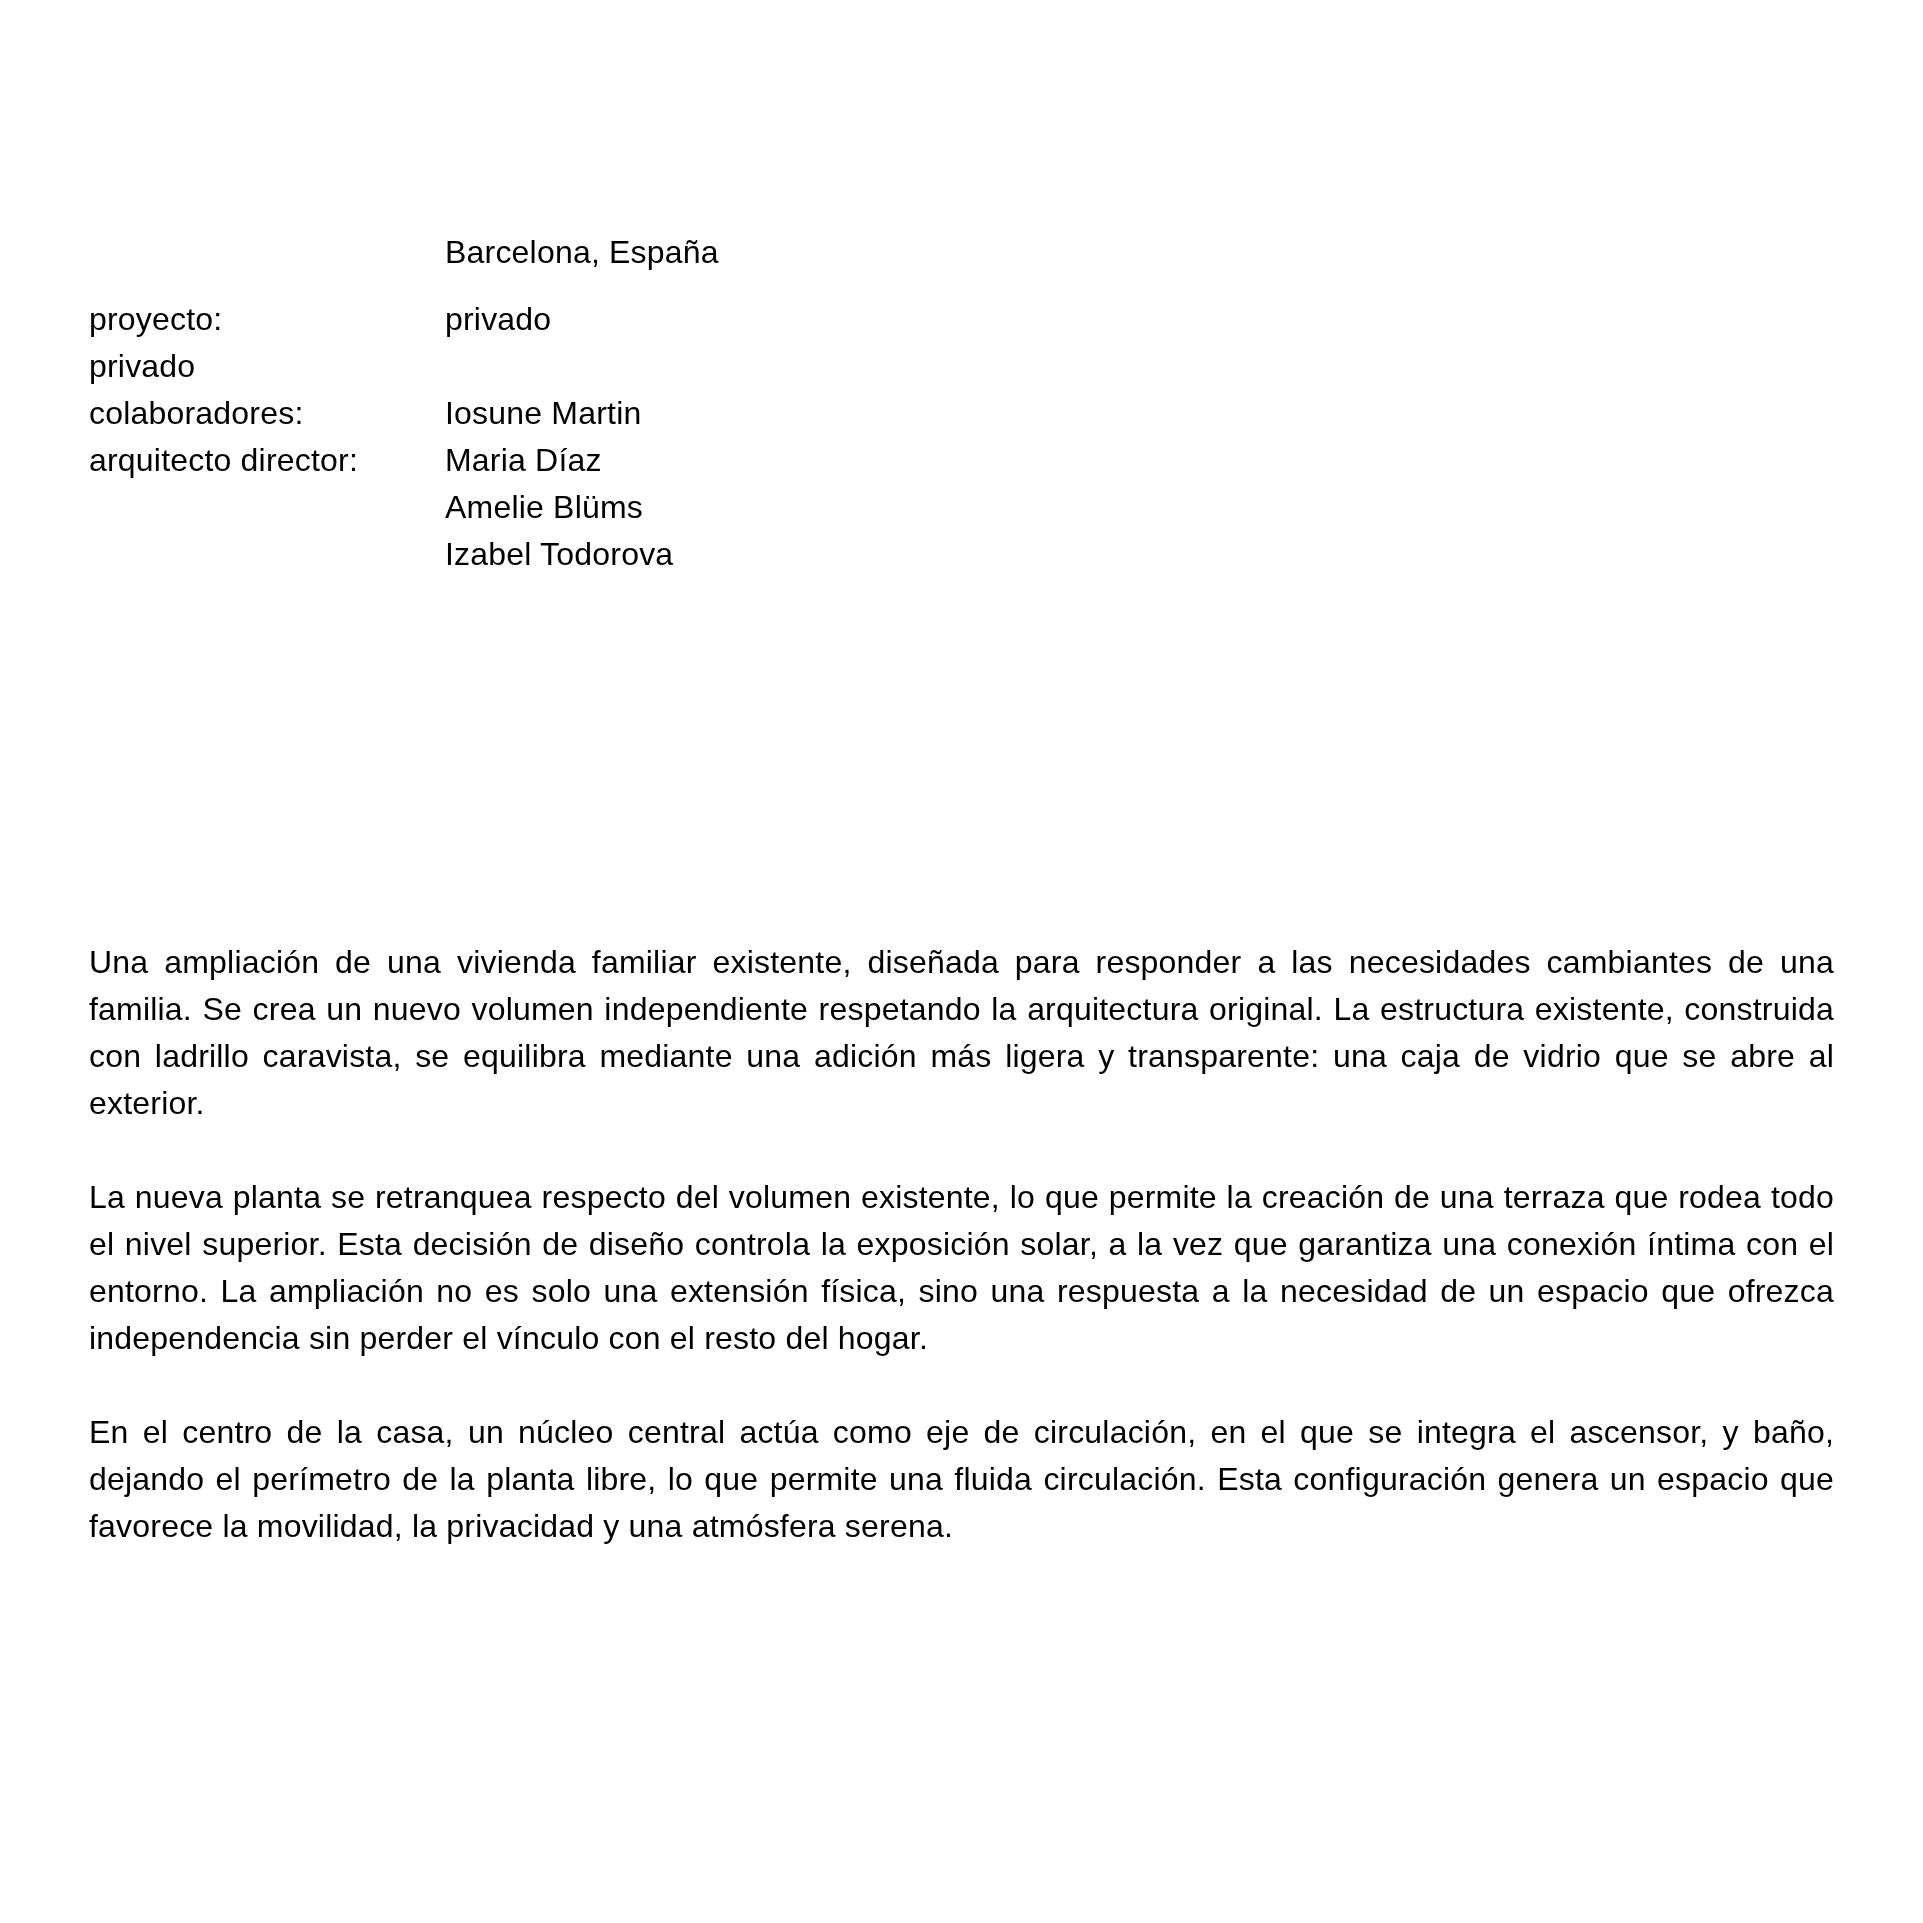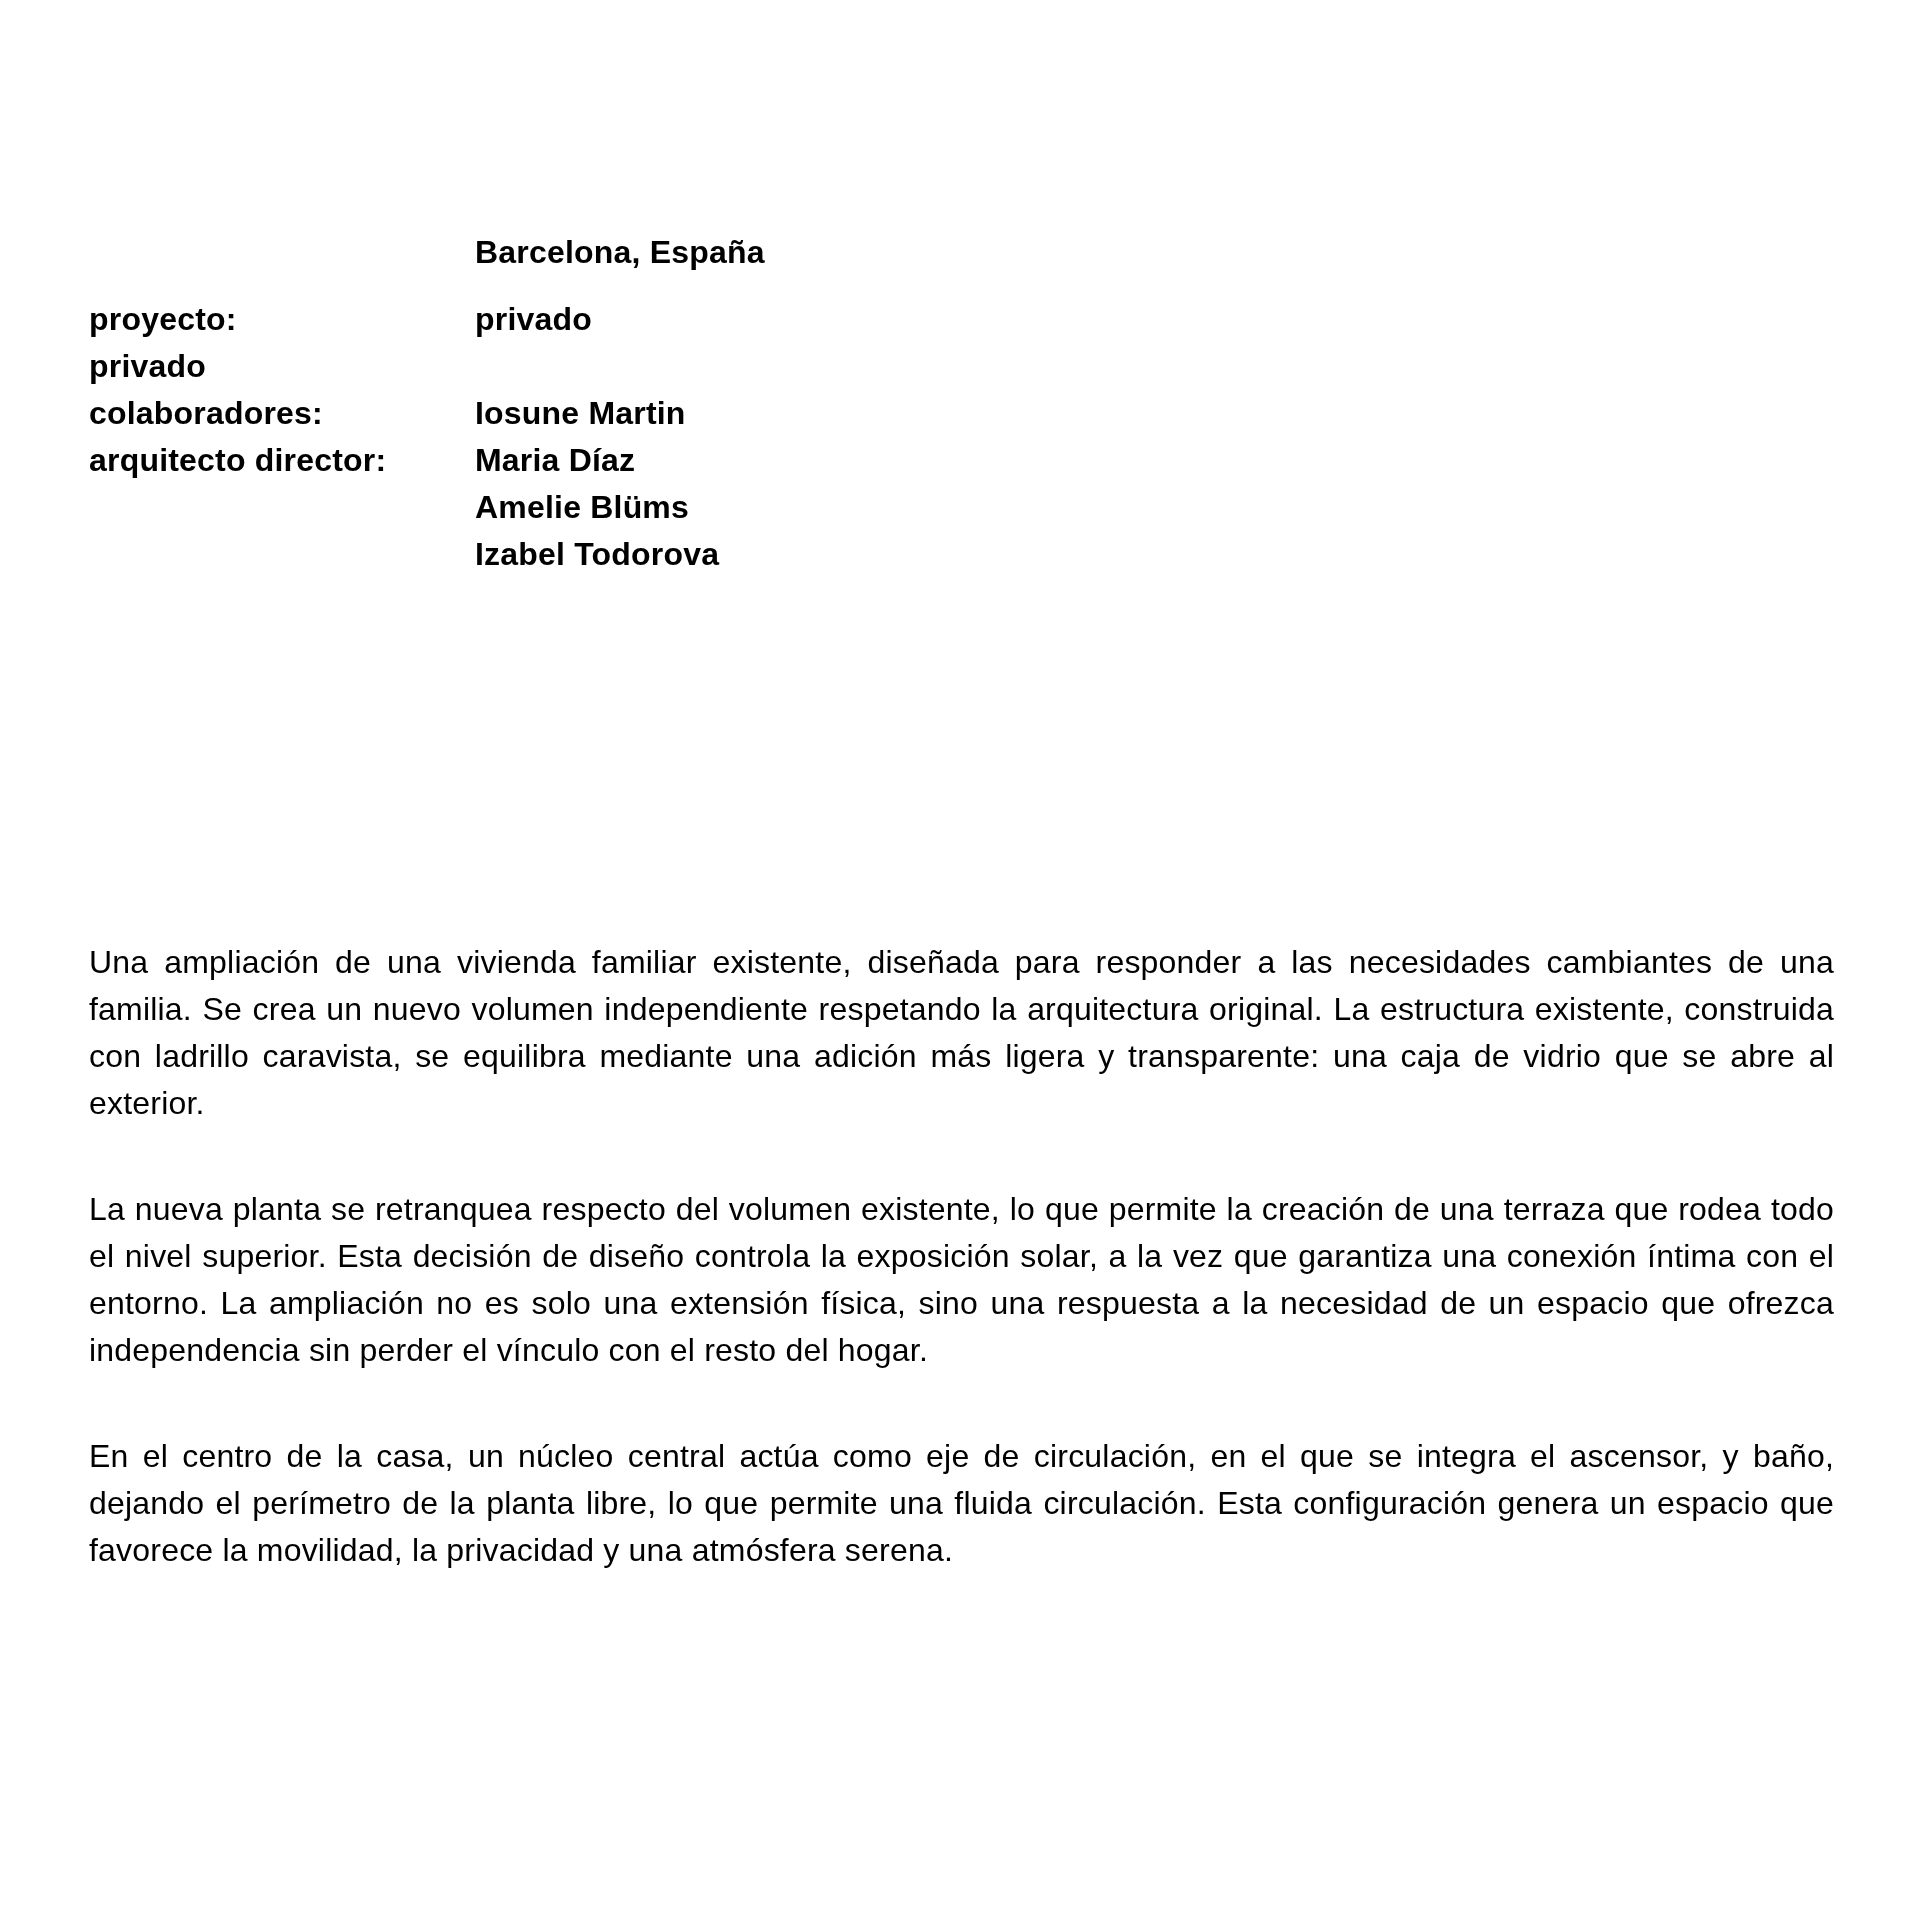--- a/index.html
+++ b/index.html
@@ -29,22 +29,21 @@
   }
   
   .meta{
     position:absolute;
     top:229px;
     left:89px;
   }
   .meta .row{
     display:grid;
     grid-template-columns:334px auto;
-    column-gap:52px;
-    font-weight:bold;
+    column-gap:22px;
   }
   .meta .row.location-row{
     margin-bottom:19.5px;
   }
   .meta .label{
     white-space:nowrap;
   }
   .meta .value{
     text-align:left;
     white-space:nowrap;
@@ -54,21 +53,21 @@
     position:absolute;
     top:939px;
     left:89px;
     width:1745px;
     text-align:justify;
   }
   .body-text p{
     margin:0;
   }
   .body-text p + p{
-    margin-top:59px;
+    margin-top:47px;
   }
 </style>
 </head>
 <body>
 
 <div class="page">
 
   <section class="meta">
     <div class="row location-row">
       <div class="label"></div>

